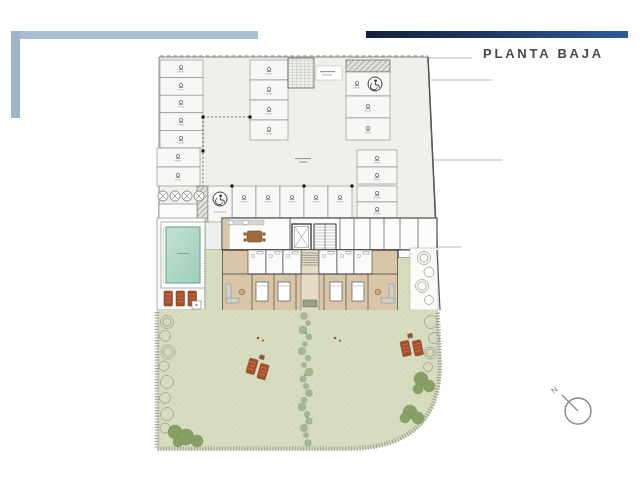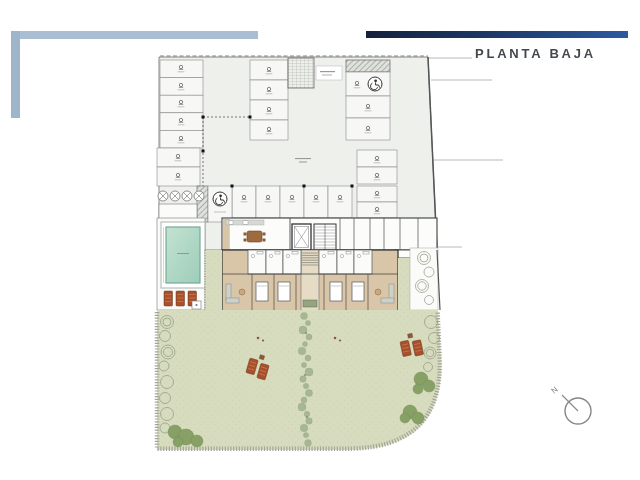--- a/index.html
+++ b/index.html
@@ -2,21 +2,21 @@
 <html><head>
 <meta charset="utf-8">
 <style>
   html,body{margin:0;padding:0;background:#ffffff;}
   .canvas{position:relative;width:640px;height:480px;background:#ffffff;overflow:hidden;
           font-family:"Liberation Sans",sans-serif;}
   .corner-h{position:absolute;left:11px;top:31px;width:247px;height:8px;background:#a9bed2;}
   .corner-v{position:absolute;left:11px;top:31px;width:9px;height:87px;background:#9fb5c9;}
   .top-bar{position:absolute;left:366px;top:31px;width:262px;height:7px;
            background:linear-gradient(to right,#14213d,#1d3764 45%,#2d5aa0);}
-  .plan-title{position:absolute;top:46px;right:44px;font-size:13px;font-weight:600;
+  .plan-title{position:absolute;top:46px;right:36px;font-size:13px;font-weight:600;
               letter-spacing:2.8px;color:#43474e;}
   svg{position:absolute;left:0;top:0;}
   text.nlabel{font-family:"Liberation Sans",sans-serif;font-size:8px;fill:#7d8084;}
 </style>
 </head>
 <body>
 
 <div class="canvas">
 
   <div class="corner-h"></div>

